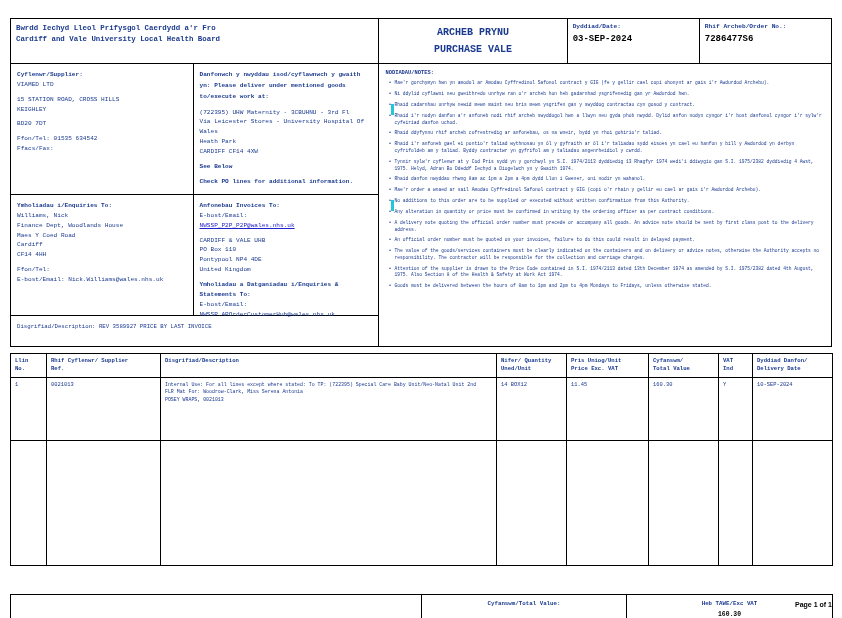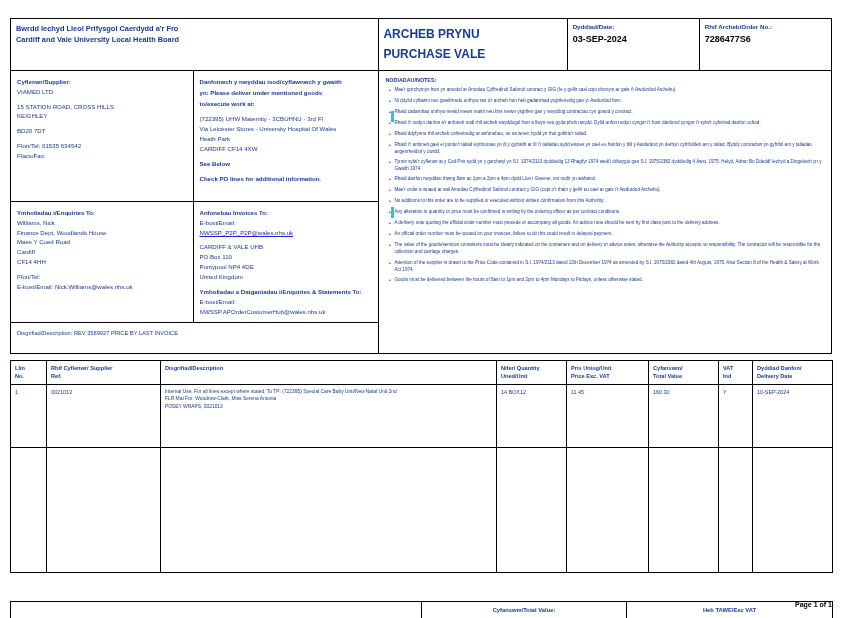--- a/index.html
+++ b/index.html
@@ -23,20 +23,21 @@
   }
   .doc {
     position: absolute;
     left: 10px;
     top: 18px;
     width: 822px;
   }
 
   table {
     border-collapse: collapse;
+    font-family: Liberation Mono, monospace;
   }
   .outer {
     width: 822px;
     table-layout: fixed;
     border: 1px solid #000;
   }
   .outer > tbody > tr > td {
     border: 1px solid #000;
     vertical-align: top;
     padding: 0;
@@ -44,23 +45,24 @@
 
   
   .hdr-org {
     padding: 4px 5px 4px 5px;
     font-weight: bold;
     font-size: 7.4px;
     line-height: 1.55;
     color: #1a3a8f;
   }
   .hdr-title {
+    text-align: center;
     padding: 5px 4px;
     font-weight: bold;
-    font-size: 12px;
+    font-size: 10px;
     line-height: 1.7;
     color: #1a3a8f;
   }
   .hdr-cell {
     padding: 3px 5px;
     font-size: 6.2px;
     line-height: 1.5;
     color: #1a3a8f;
   }
   .hdr-cell .lbl {

